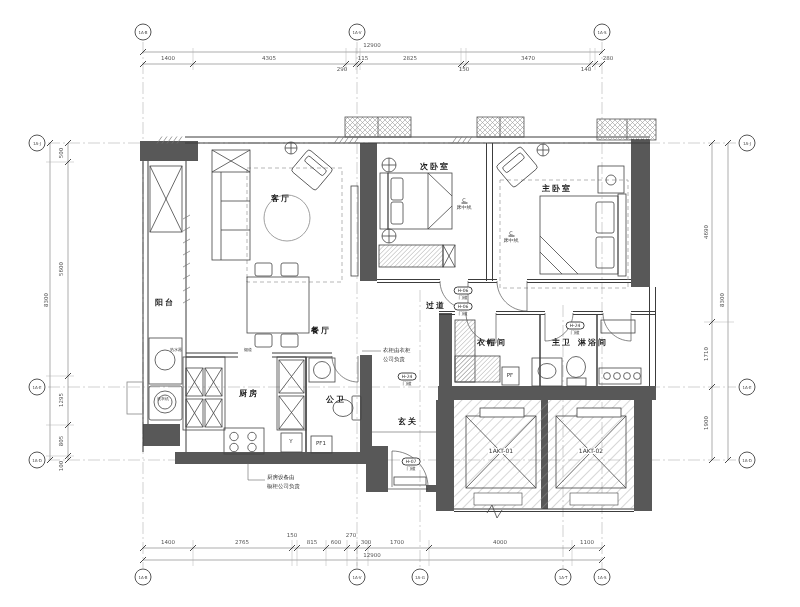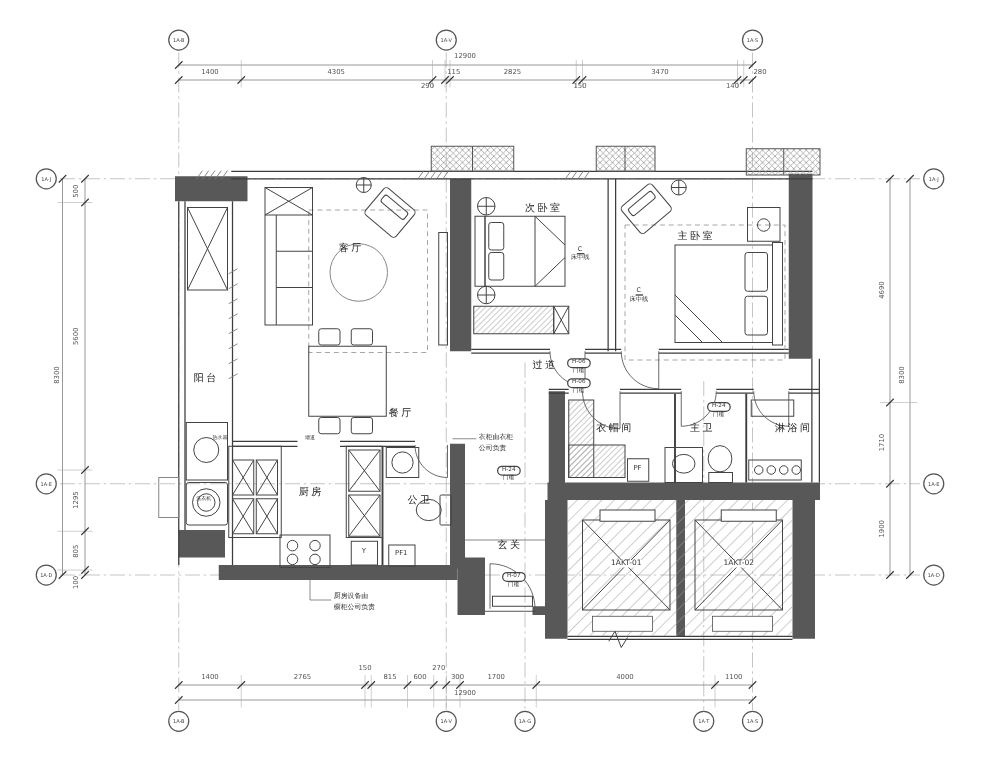--- a/index.html
+++ b/index.html
@@ -1,20 +1,20 @@
 <!DOCTYPE html>
 <html><head>
 <meta charset="utf-8">
 <style>
   html,body{margin:0;padding:0;background:#fff;}
   .canvas{position:relative;width:800px;height:607px;background:#ffffff;overflow:hidden;
           font-family:"DejaVu Sans",sans-serif;}
   svg{position:absolute;left:0;top:0;}
   .lbl{position:absolute;transform:translate(-50%,-50%);white-space:nowrap;color:#222;line-height:1;}
-  .room{font-size:8px;letter-spacing:2px;color:#1a1a1a;font-weight:normal;}
+  .room{font-size:8px;letter-spacing:2px;color:#1a1a1a;font-weight:bold;}
   .dim{font-size:5.5px;color:#555;}
   .dimv{transform:translate(-50%,-50%) rotate(-90deg);}
   .taggroup{display:flex;flex-direction:column;align-items:center;gap:1px;}
   .tag{font-size:4.5px;border:0.8px solid #444;border-radius:5px;padding:0.5px 3px;background:#fff;color:#333;}
   .sub{font-size:4.5px;color:#333;}
   .tiny{font-size:4px;color:#333;}
   .note{font-size:5.5px;color:#333;transform:translate(0,-50%);}
   .eq{font-size:6px;color:#333;background:#fff;padding:0 1px;}
   .boxlbl{font-size:5.5px;color:#333;}
   .clgroup{font-size:5px;color:#333;text-align:center;line-height:1.2;}
@@ -388,25 +388,25 @@
   </g>
 </svg>
 
 <div class="lbl room" style="left:281px;top:199px">客厅</div>
 <div class="lbl room" style="left:435px;top:167px">次卧室</div>
 <div class="lbl room" style="left:557px;top:189px">主卧室</div>
 <div class="lbl room" style="left:165px;top:303px">阳台</div>
 <div class="lbl room" style="left:321px;top:331px">餐厅</div>
 <div class="lbl room" style="left:249px;top:394px">厨房</div>
 <div class="lbl room" style="left:336px;top:400px">公卫</div>
-<div class="lbl room" style="left:436px;top:292px">过道</div>
+<div class="lbl room" style="left:436px;top:306px">过道</div>
 <div class="lbl room" style="left:492px;top:343px">衣帽间</div>
 <div class="lbl room" style="left:562px;top:343px">主卫</div>
-<div class="lbl room" style="left:635px;top:343px">淋浴间</div>
-<div class="lbl room" style="left:408px;top:436px">玄关</div>
+<div class="lbl room" style="left:593px;top:343px">淋浴间</div>
+<div class="lbl room" style="left:408px;top:422px">玄关</div>
 
 <div class="lbl clgroup" style="left:464px;top:203px">
   <div class="clsym">C</div>
   <div>床中线</div>
 </div>
 <div class="lbl clgroup" style="left:511px;top:236px">
   <div class="clsym">C</div>
   <div>床中线</div>
 </div>
 

